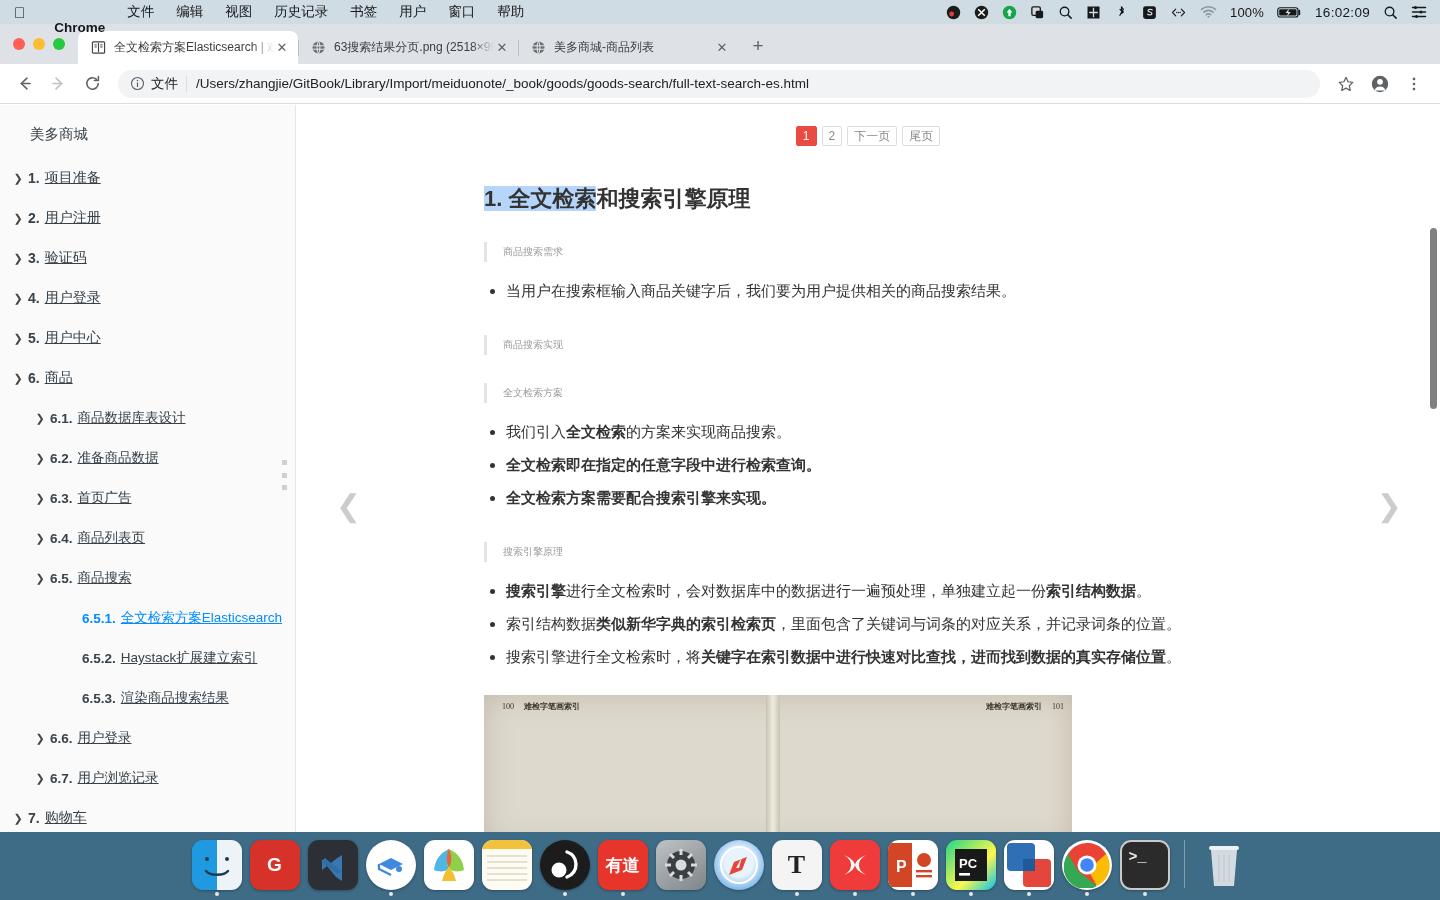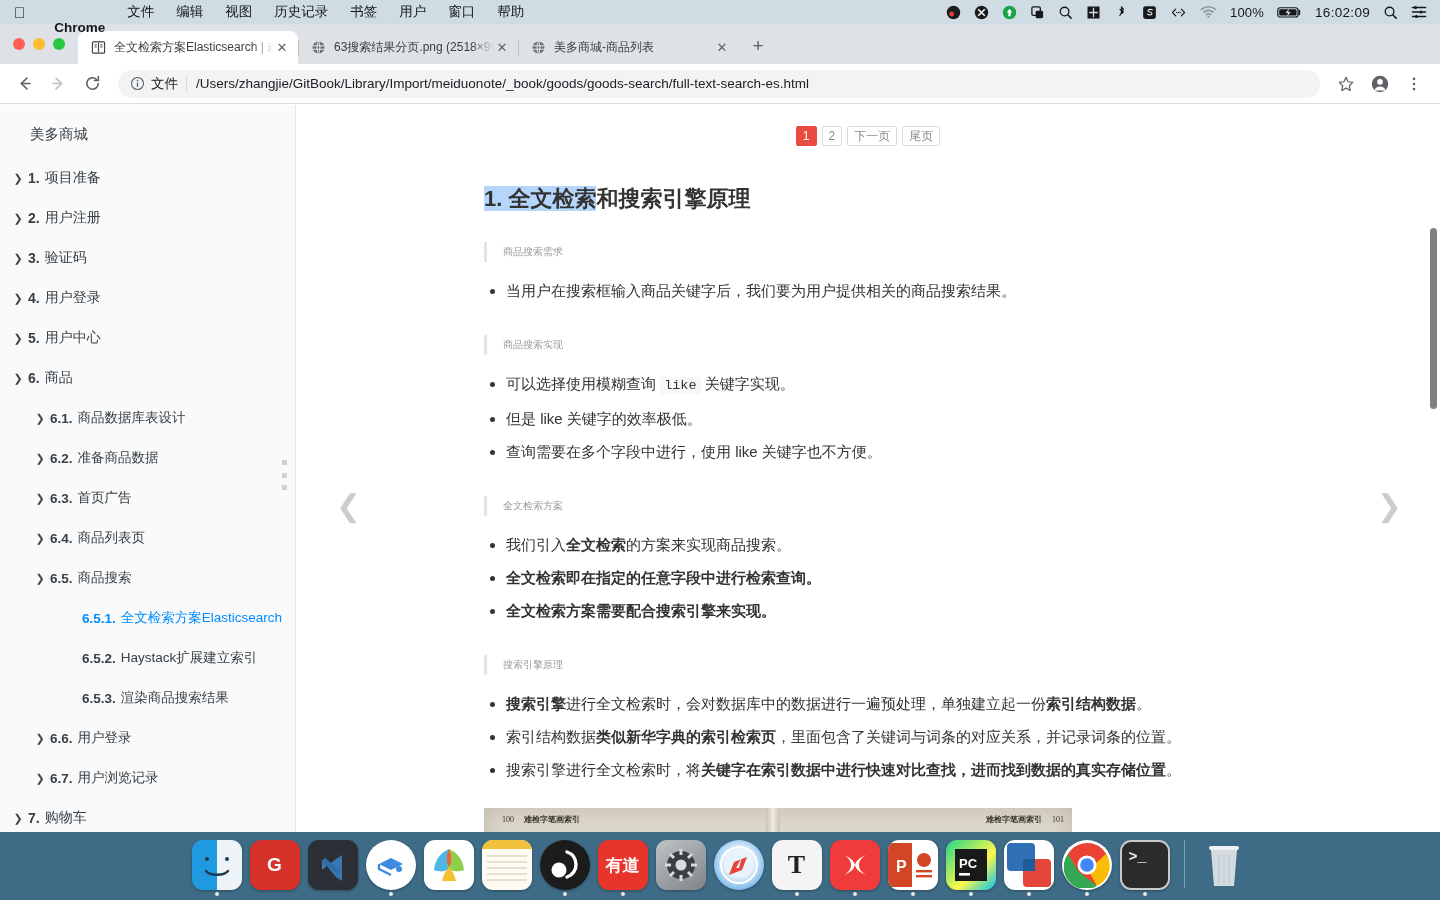--- a/index.html
+++ b/index.html
@@ -133,21 +133,21 @@
   .sb-item.lvl2 { padding-left: 30px; font-size: 13.5px; }
   .sb-item.lvl3 { padding-left: 62px; font-size: 13.5px; }
   .sb-item.active { color: #008cff; }
   .chev {
     width: 20px; flex: 0 0 20px; display: flex;
     align-items: center; justify-content: center;
     font-size: 11px; color: #444; font-weight: bold;
   }
   .chev.none { visibility: hidden; }
   .sb-num { font-weight: bold; margin-right: 5px; }
-  .sb-label { white-space: nowrap; }
+  .sb-label { white-space: nowrap; text-decoration: underline; }
   .sb-handle {
     position: absolute; right: 8px; top: 355px;
     width: 5px; height: 30px;
     display: flex; flex-direction: column; justify-content: space-between;
   }
   .sb-handle i { display: block; width: 5px; height: 5px; background: #d0d0d0; }
 
   .content {
     flex: 1 1 auto; position: relative; height: 727px;
     overflow: hidden; background: #fff;
@@ -556,25 +556,20 @@
 
       <div class="article">
         <h1 class="h1"><span class="sel">1. 全文检索</span><span>和搜索引擎原理</span></h1>
 
         <div class="sec-title">商品搜索需求</div>
         <ul class="bullets">
           <li><span>当用户在搜索框输入商品关键字后，我们要为用户提供相关的商品搜索结果。</span></li>
         </ul>
 
         <div class="sec-title">商品搜索实现</div>
-        <ul class="bullets">
-          <li><span>可以选择使用模糊查询 </span><code class="inl">like</code><span> 关键字实现。</span></li>
-          <li><span>但是 like 关键字的效率极低。</span></li>
-          <li><span>查询需要在多个字段中进行，使用 like 关键字也不方便。</span></li>
-        </ul>
 
         <div class="sec-title">全文检索方案</div>
         <ul class="bullets">
           <li><span>我们引入</span><b>全文检索</b><span>的方案来实现商品搜索。</span></li>
           <li><b>全文检索即在指定的任意字段中进行检索查询。</b></li>
           <li><b>全文检索方案需要配合搜索引擎来实现。</b></li>
         </ul>
 
         <div class="sec-title">搜索引擎原理</div>
         <ul class="bullets">

